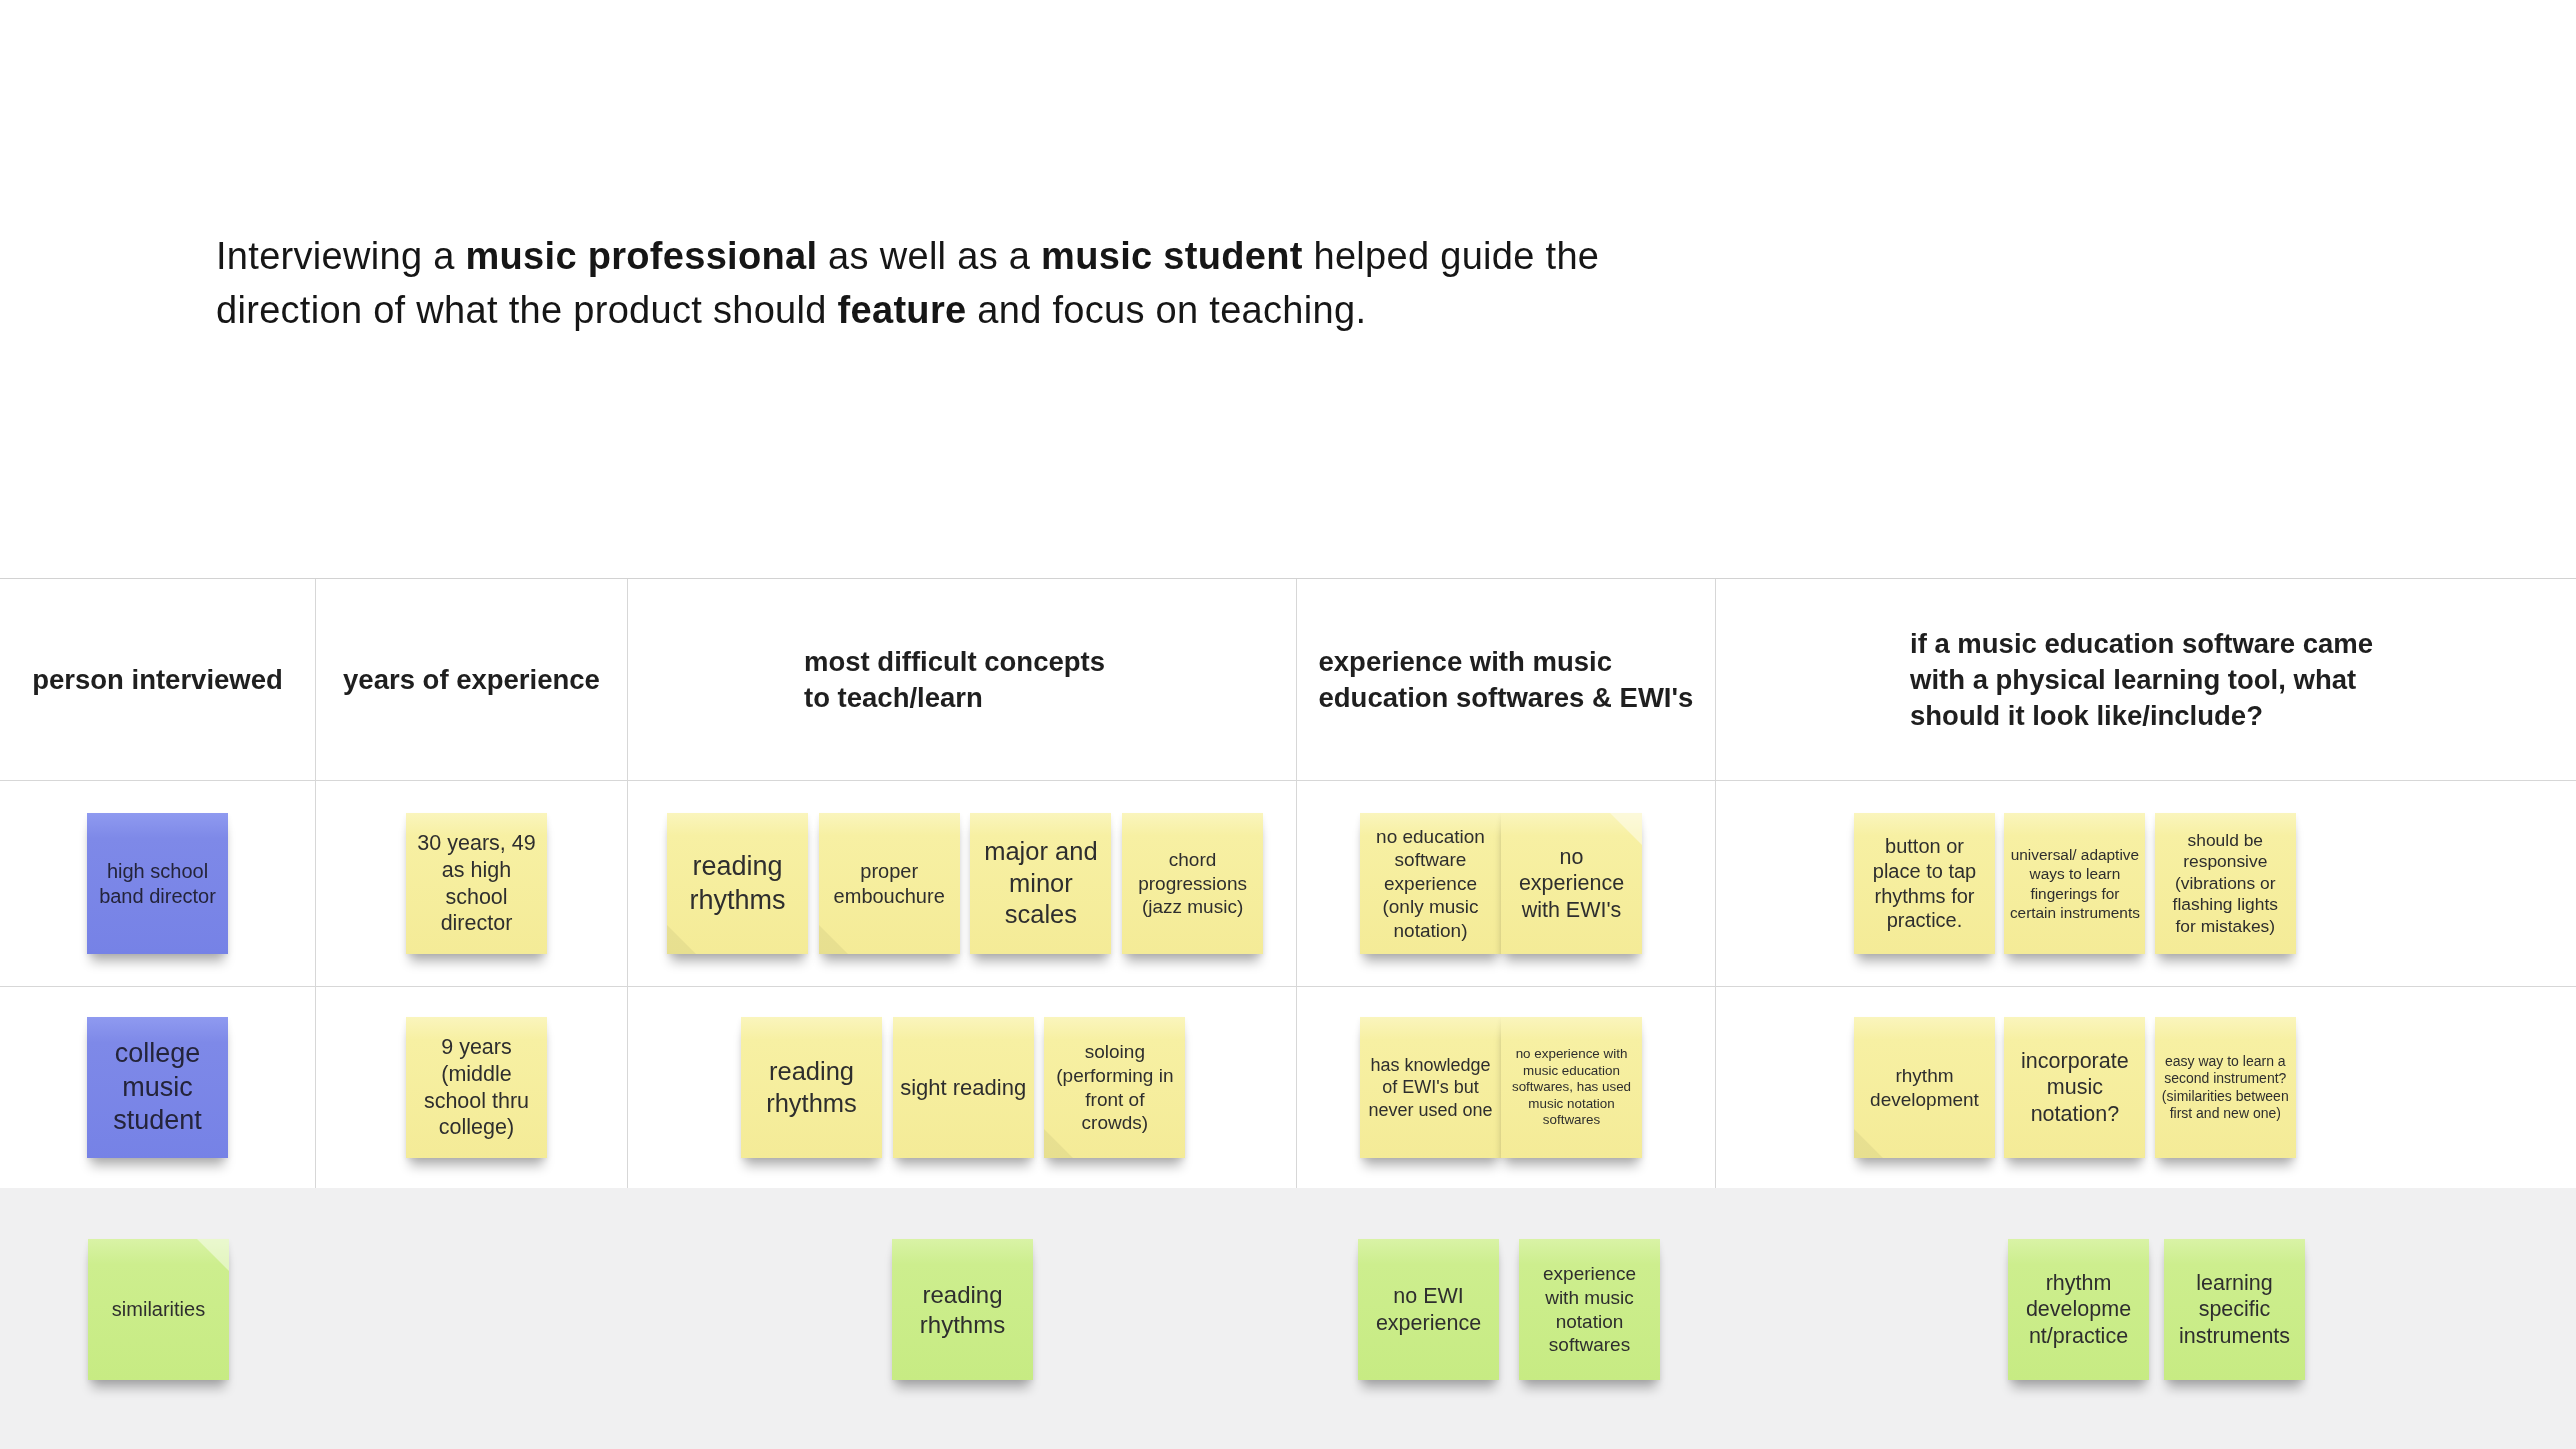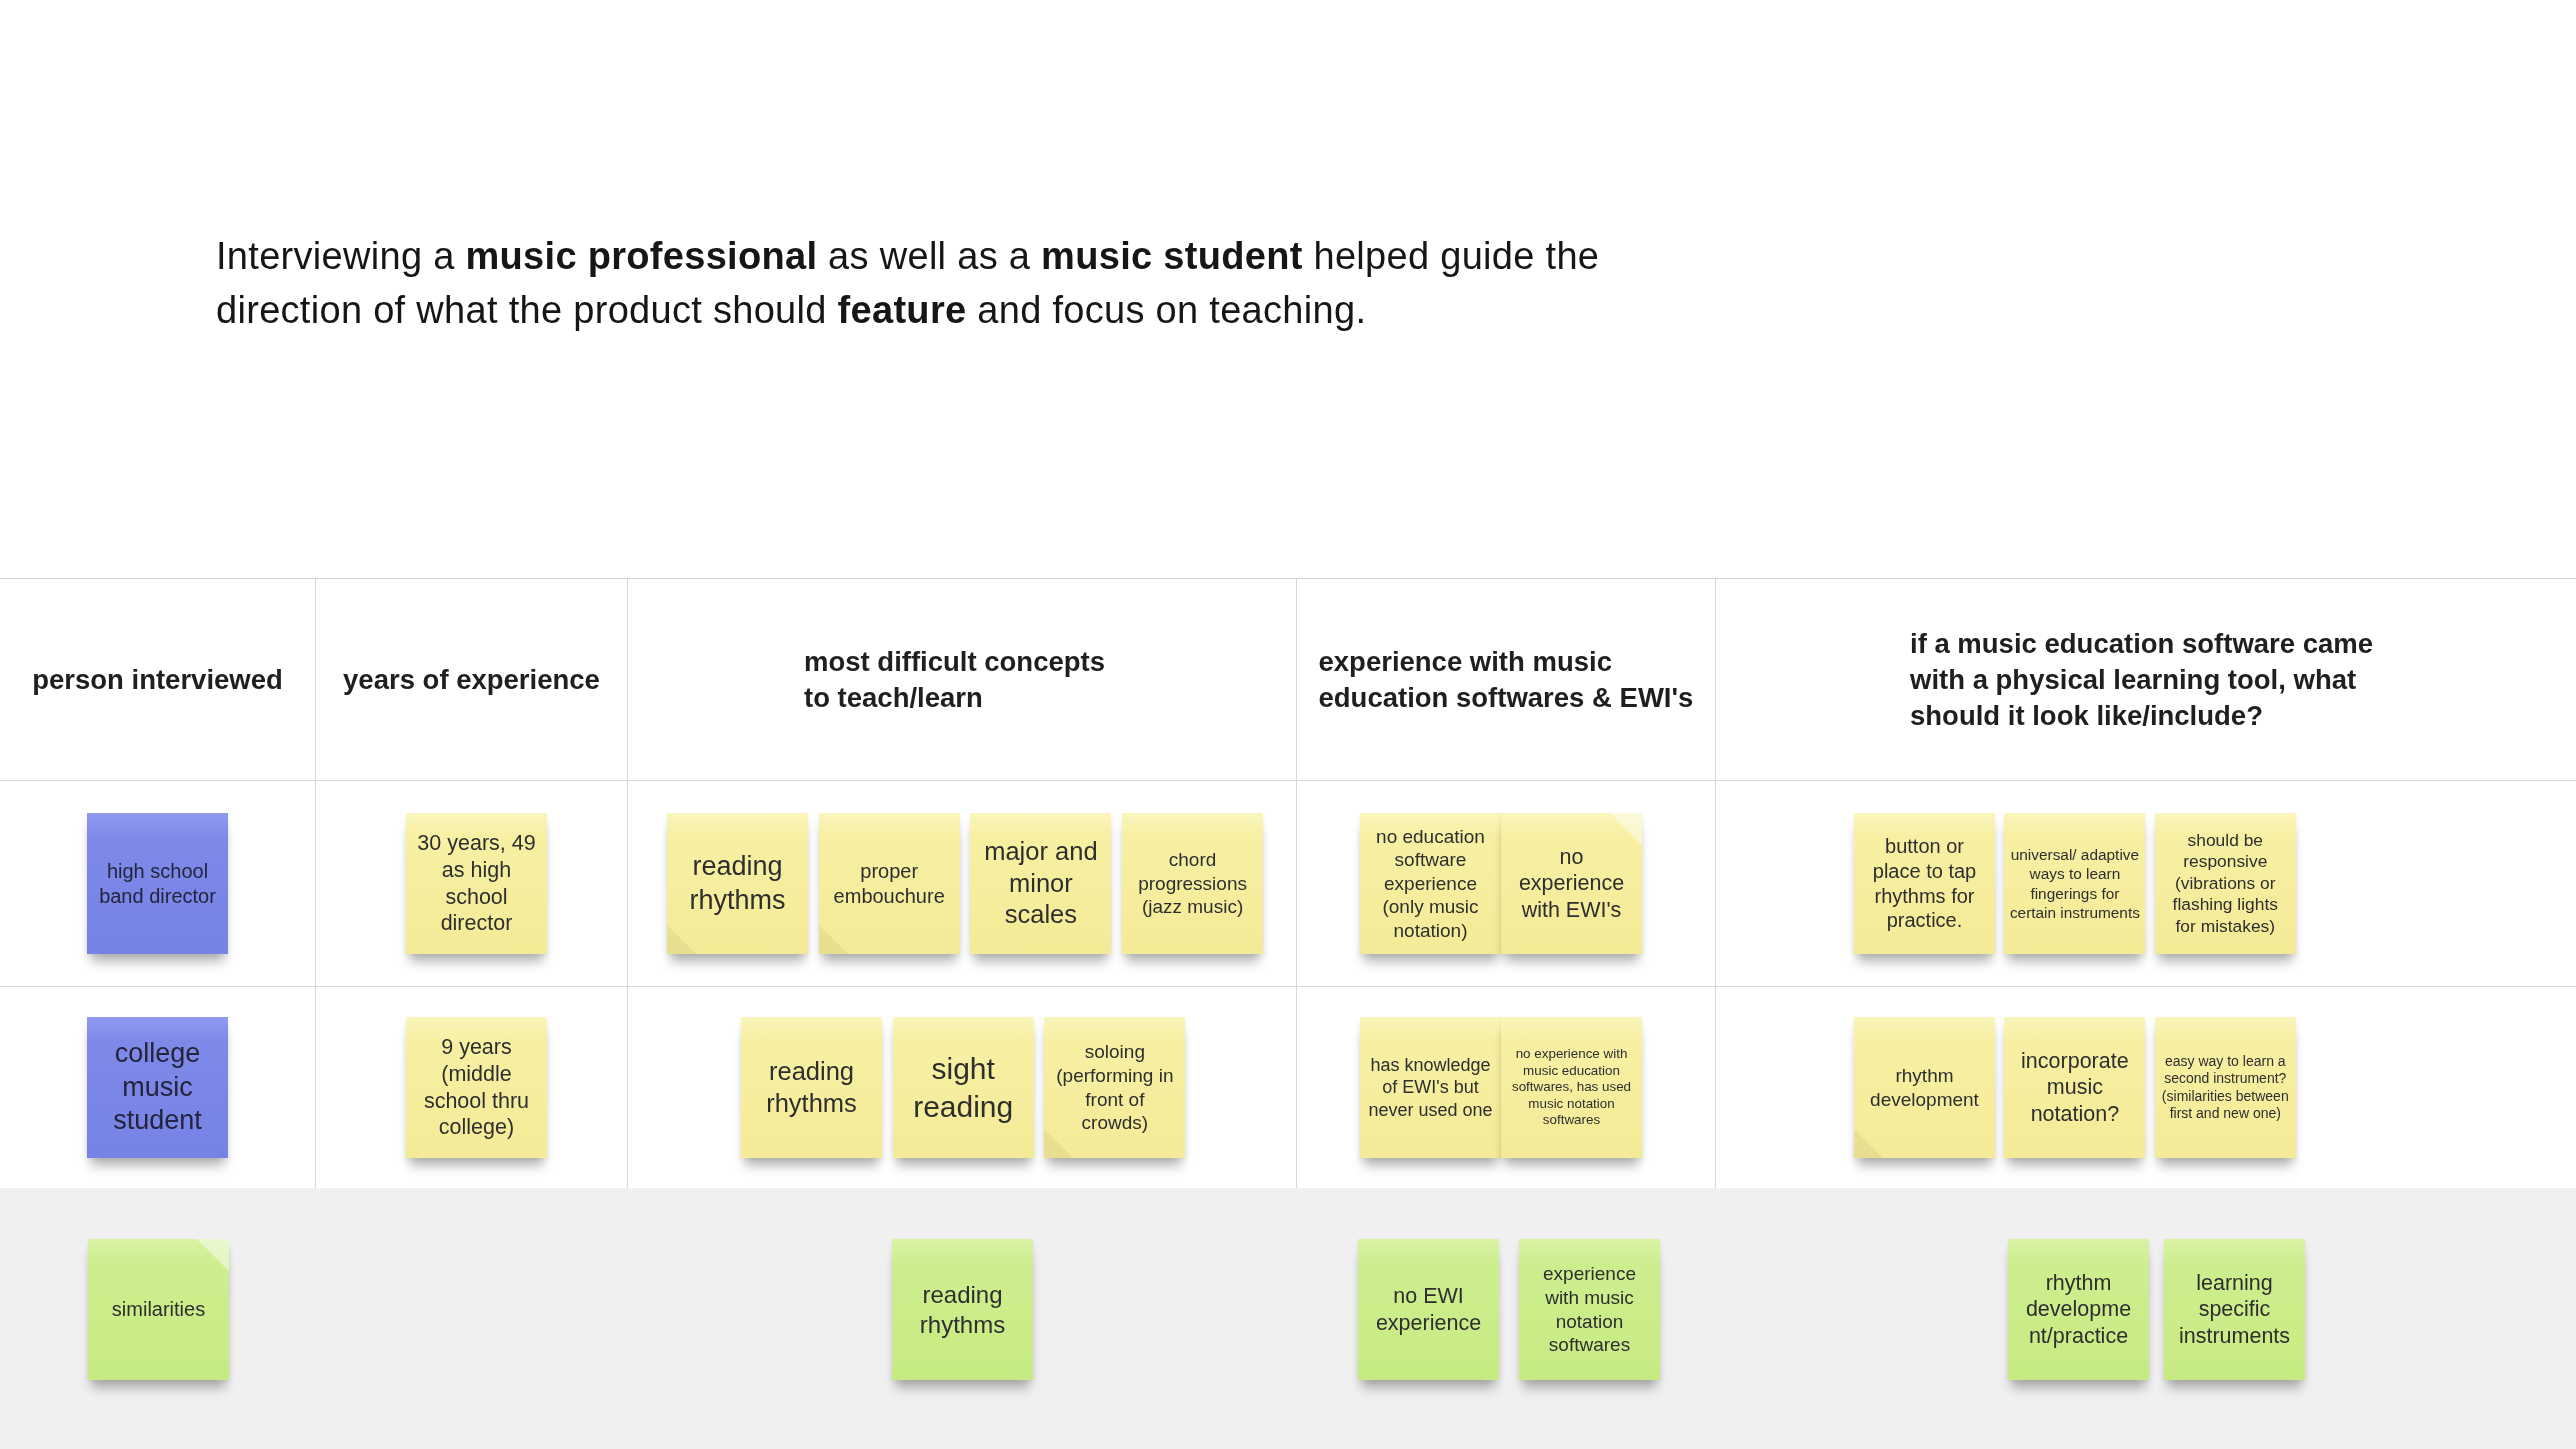--- a/index.html
+++ b/index.html
@@ -119,21 +119,21 @@
 
     <div class="trow r2">
       <div class="cell cc1">
         <div class="sticky blue" style="font-size:27px">college music student</div>
       </div>
       <div class="cell cc2">
         <div class="sticky yellow" style="font-size:21.5px">9 years (middle school thru college)</div>
       </div>
       <div class="cell cc3">
         <div class="sticky yellow" style="font-size:25.5px">reading rhythms</div>
-        <div class="sticky yellow" style="font-size:30px">sight reading</div>
+        <div class="sticky yellow" style="font-size:22px">sight reading</div>
         <div class="sticky yellow fold-bl" style="font-size:19px">soloing (performing in front of crowds)</div>
       </div>
       <div class="cell cc4">
         <div class="sticky yellow" style="font-size:18px">has knowledge of EWI's but never used one</div>
         <div class="sticky yellow tight" style="font-size:13.4px">no experience with music education softwares, has used music notation softwares</div>
       </div>
       <div class="cell cc5 last">
         <div class="sticky yellow fold-bl" style="font-size:19px">rhythm development</div>
         <div class="sticky yellow" style="font-size:21.5px">incorporate music notation?</div>
         <div class="sticky yellow tight" style="font-size:14px">easy way to learn a second instrument? (similarities between first and new one)</div>

